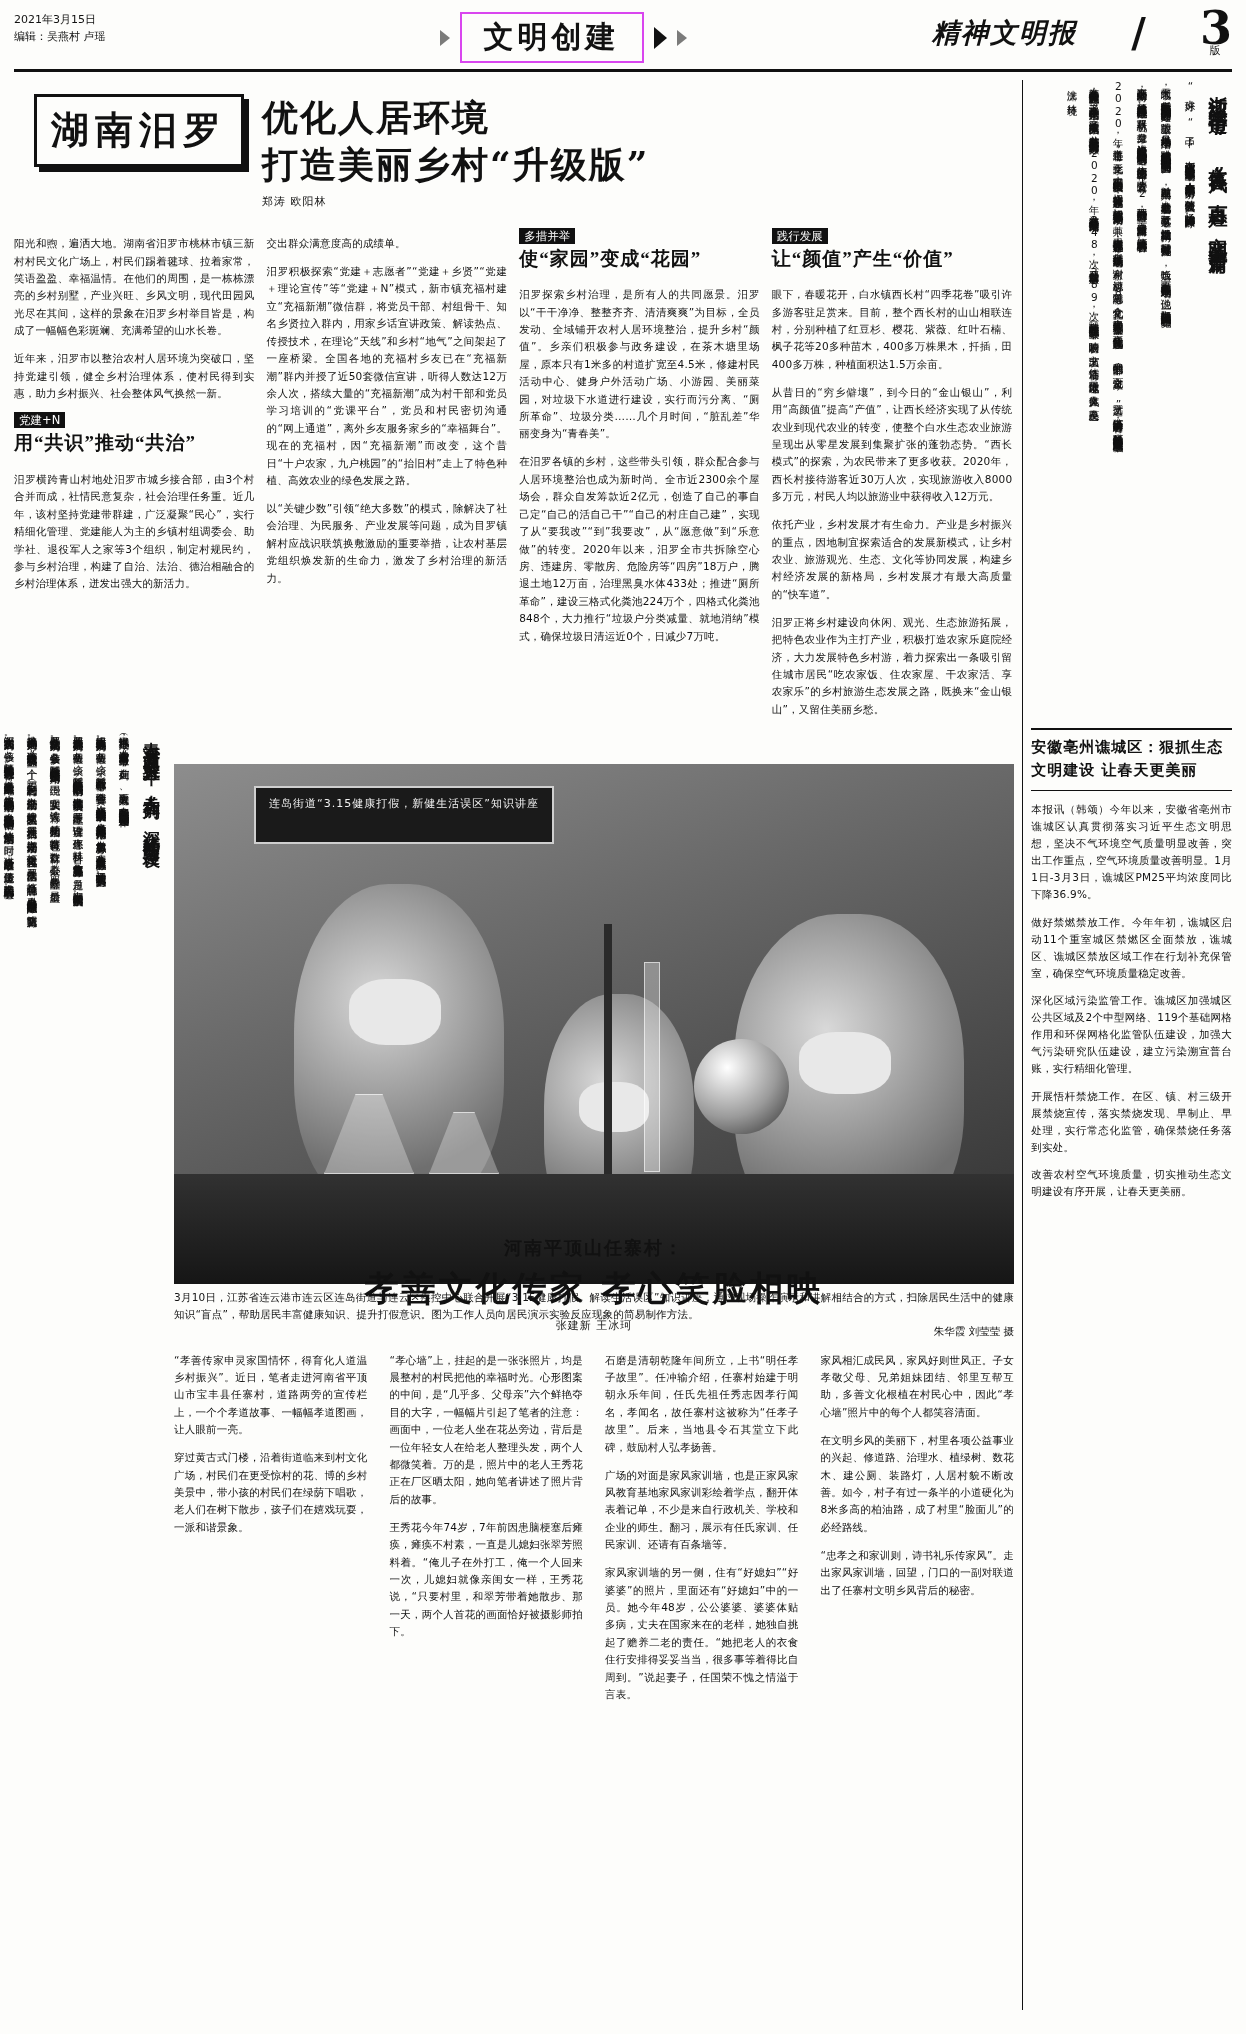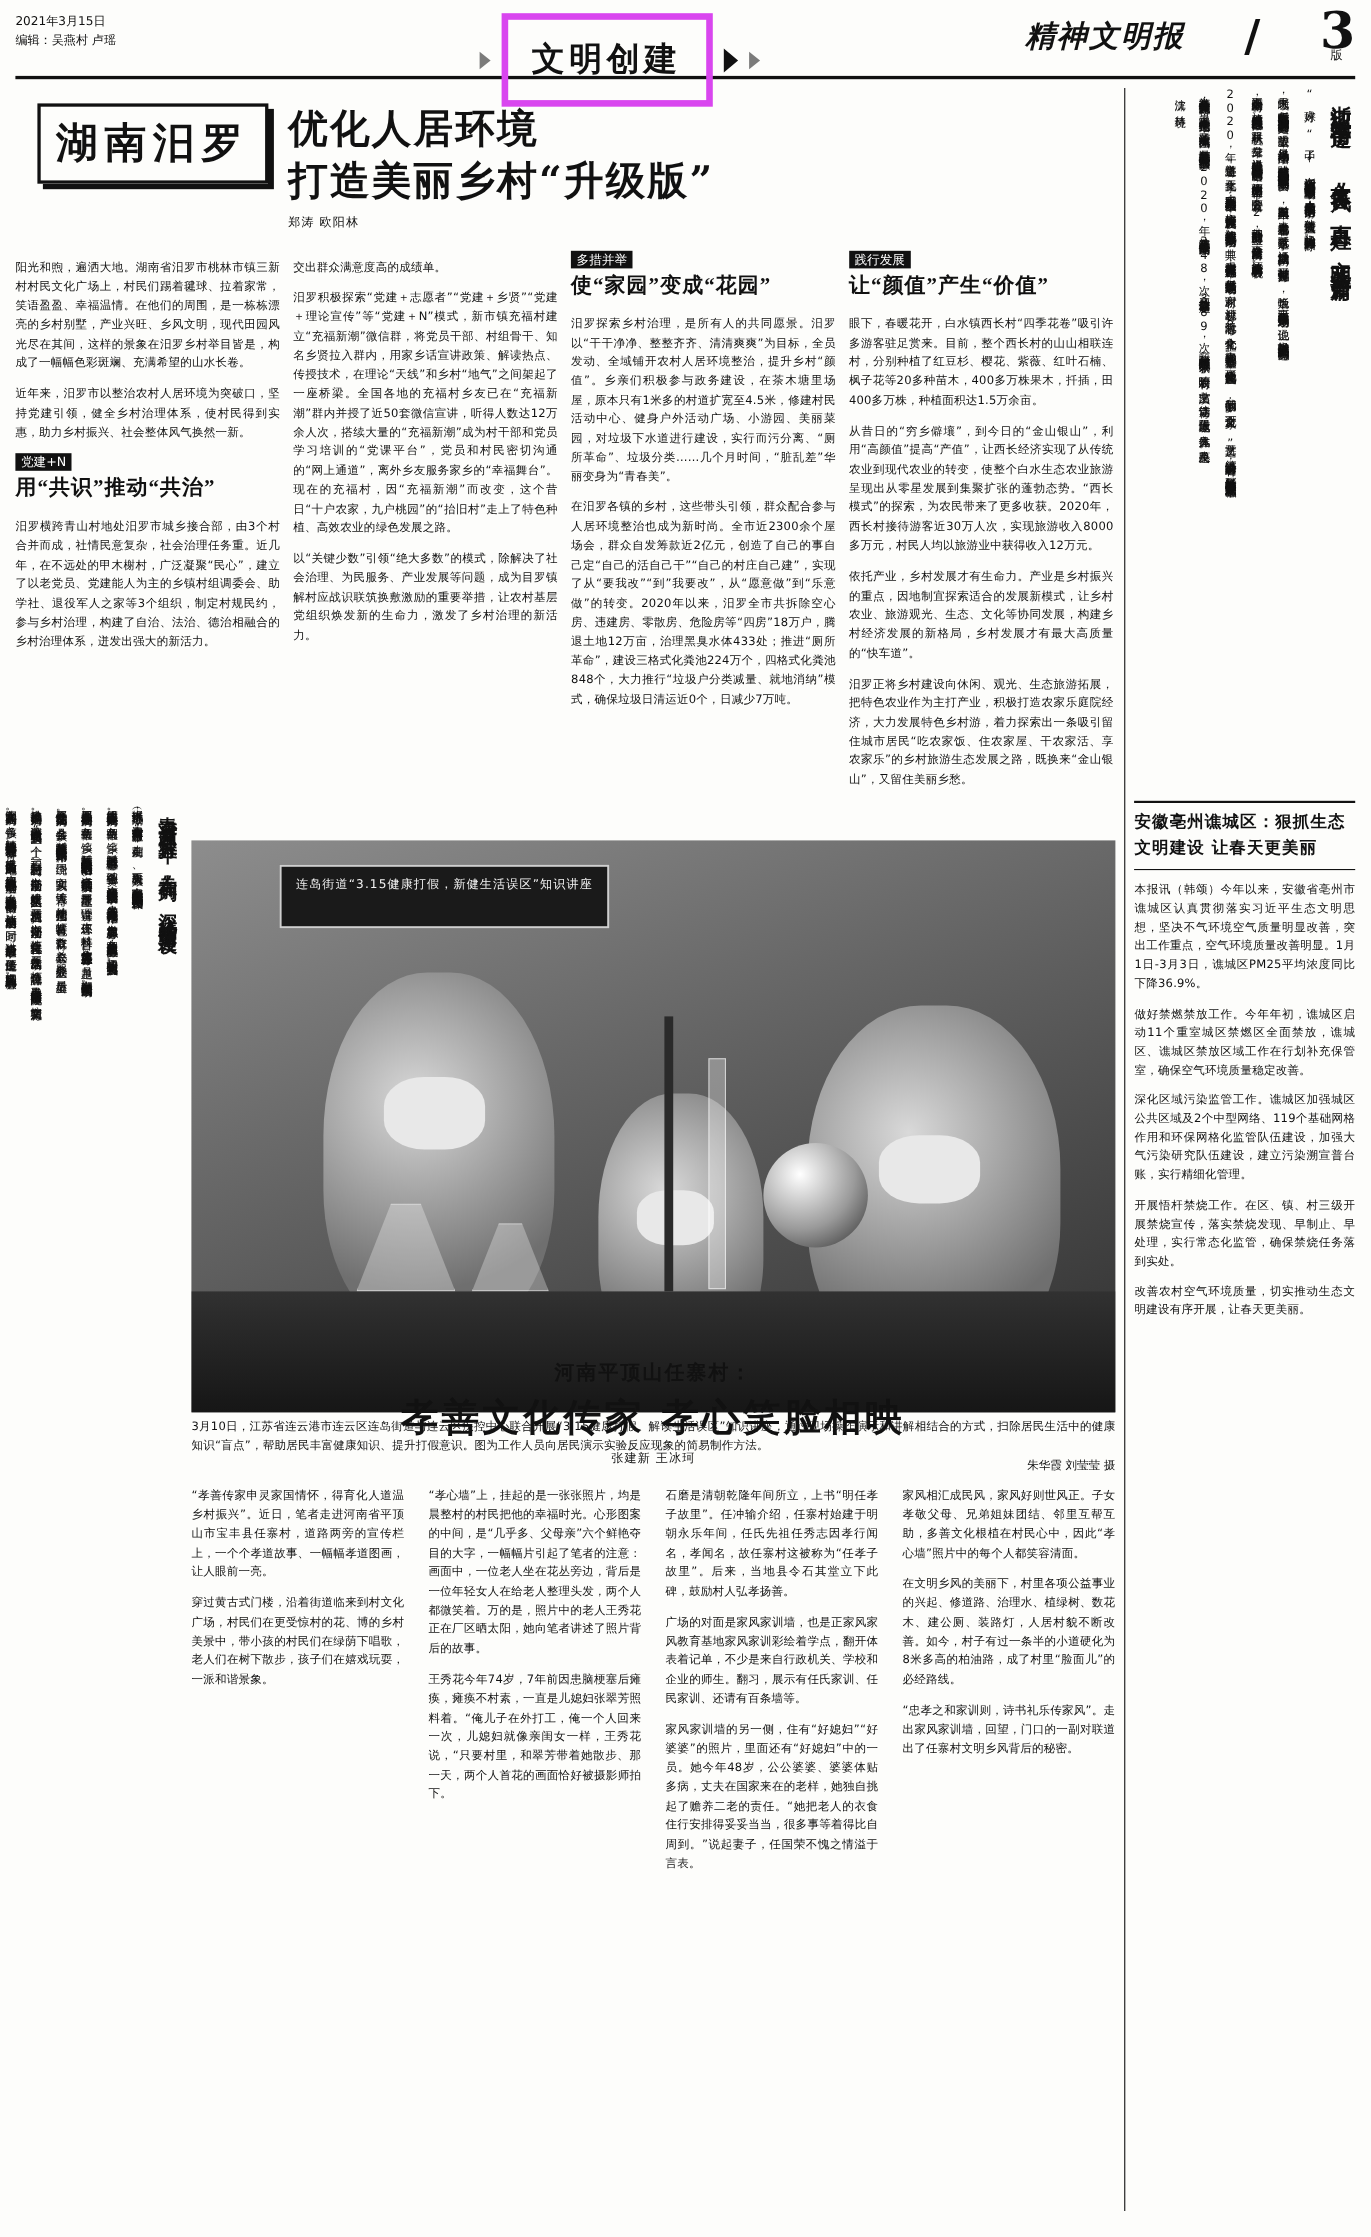--- a/index.html
+++ b/index.html
@@ -17,21 +17,21 @@
   
   .masthead {
     display:flex; align-items:flex-start; justify-content:space-between;
     border-bottom:3px solid #111; padding-bottom:6px; height:62px;
   }
   .mh-left { font-size:11px; line-height:1.5; width:180px; padding-top:2px; }
   .mh-center { flex:1; display:flex; align-items:center; justify-content:center; gap:10px; padding-top:2px;}
   .mh-title {
     font-family:"DejaVu Serif", serif;
     font-size:30px; font-weight:bold; letter-spacing:4px;
-    border:6px solid #d946ef; padding:16px 22px;
+    border:2px solid #d946ef; padding:3px 22px;
   }
   .arrow { width:0;height:0;border-top:11px solid transparent;border-bottom:11px solid transparent;border-left:13px solid #111; }
   .arrow.sm { border-top-width:8px;border-bottom-width:8px;border-left-width:10px; opacity:.55;}
   .mh-right { display:flex; align-items:center; gap:4px; width:300px; justify-content:space-between;}
   .paper-name {
     font-family:"DejaVu Serif", serif; font-size:27px; font-weight:bold;
     letter-spacing:2px; font-style:italic;
   }
   .pagenum { font-family:"DejaVu Serif", serif; font-size:46px; font-weight:bold; line-height:.8;}
   .pagenum small{ display:block; font-size:11px; font-weight:normal; letter-spacing:2px; text-align:center;}
@@ -166,21 +166,21 @@
       </div>
 
       <div class="cols4">
         <div>
           <p class="ptext">阳光和煦，遍洒大地。湖南省汨罗市桃林市镇三新村村民文化广场上，村民们踢着毽球、拉着家常，笑语盈盈、幸福温情。在他们的周围，是一栋栋漂亮的乡村别墅，产业兴旺、乡风文明，现代田园风光尽在其间，这样的景象在汨罗乡村举目皆是，构成了一幅幅色彩斑斓、充满希望的山水长卷。</p>
           <p class="ptext">近年来，汨罗市以整治农村人居环境为突破口，坚持党建引领，健全乡村治理体系，使村民得到实惠，助力乡村振兴、社会整体风气换然一新。</p>
           <div>
             <span class="tag-black">党建+N</span>
             <span class="subhead">用“共识”推动“共治”</span>
           </div>
-          <p class="ptext">汨罗横跨青山村地处汨罗市城乡接合部，由3个村合并而成，社情民意复杂，社会治理任务重。近几年，在不远处的甲木榭村，广泛凝聚“民心”，建立了以老党员、党建能人为主的乡镇村组调委会、助学社、退役军人之家等3个组织，制定村规民约，参与乡村治理，构建了自治、法治、德治相融合的乡村治理体系，迸发出强大的新活力。</p>
+          <p class="ptext">汨罗横跨青山村地处汨罗市城乡接合部，由3个村合并而成，社情民意复杂，社会治理任务重。近几年，该村坚持党建带群建，广泛凝聚“民心”，实行精细化管理、党建能人为主的乡镇村组调委会、助学社、退役军人之家等3个组织，制定村规民约，参与乡村治理，构建了自治、法治、德治相融合的乡村治理体系，迸发出强大的新活力。</p>
         </div>
         <div>
           <p class="ptext">交出群众满意度高的成绩单。</p>
           <p class="ptext">汨罗积极探索“党建＋志愿者”“党建＋乡贤”“党建＋理论宣传”等“党建＋N”模式，新市镇充福村建立“充福新潮”微信群，将党员干部、村组骨干、知名乡贤拉入群内，用家乡话宣讲政策、解读热点、传授技术，在理论“天线”和乡村“地气”之间架起了一座桥梁。全国各地的充福村乡友已在“充福新潮”群内并授了近50套微信宣讲，听得人数达12万余人次，搭续大量的“充福新潮”成为村干部和党员学习培训的“党课平台”，党员和村民密切沟通的“网上通道”，离外乡友服务家乡的“幸福舞台”。现在的充福村，因“充福新潮”而改变，这个昔日“十户农家，九户桃园”的“抬旧村”走上了特色种植、高效农业的绿色发展之路。</p>
           <p class="ptext">以“关键少数”引领“绝大多数”的模式，除解决了社会治理、为民服务、产业发展等问题，成为目罗镇解村应战识联筑换敷激励的重要举措，让农村基层党组织焕发新的生命力，激发了乡村治理的新活力。</p>
         </div>
         <div>
           <div>
             <span class="tag-black">多措并举</span>
             <span class="subhead">使“家园”变成“花园”</span>

